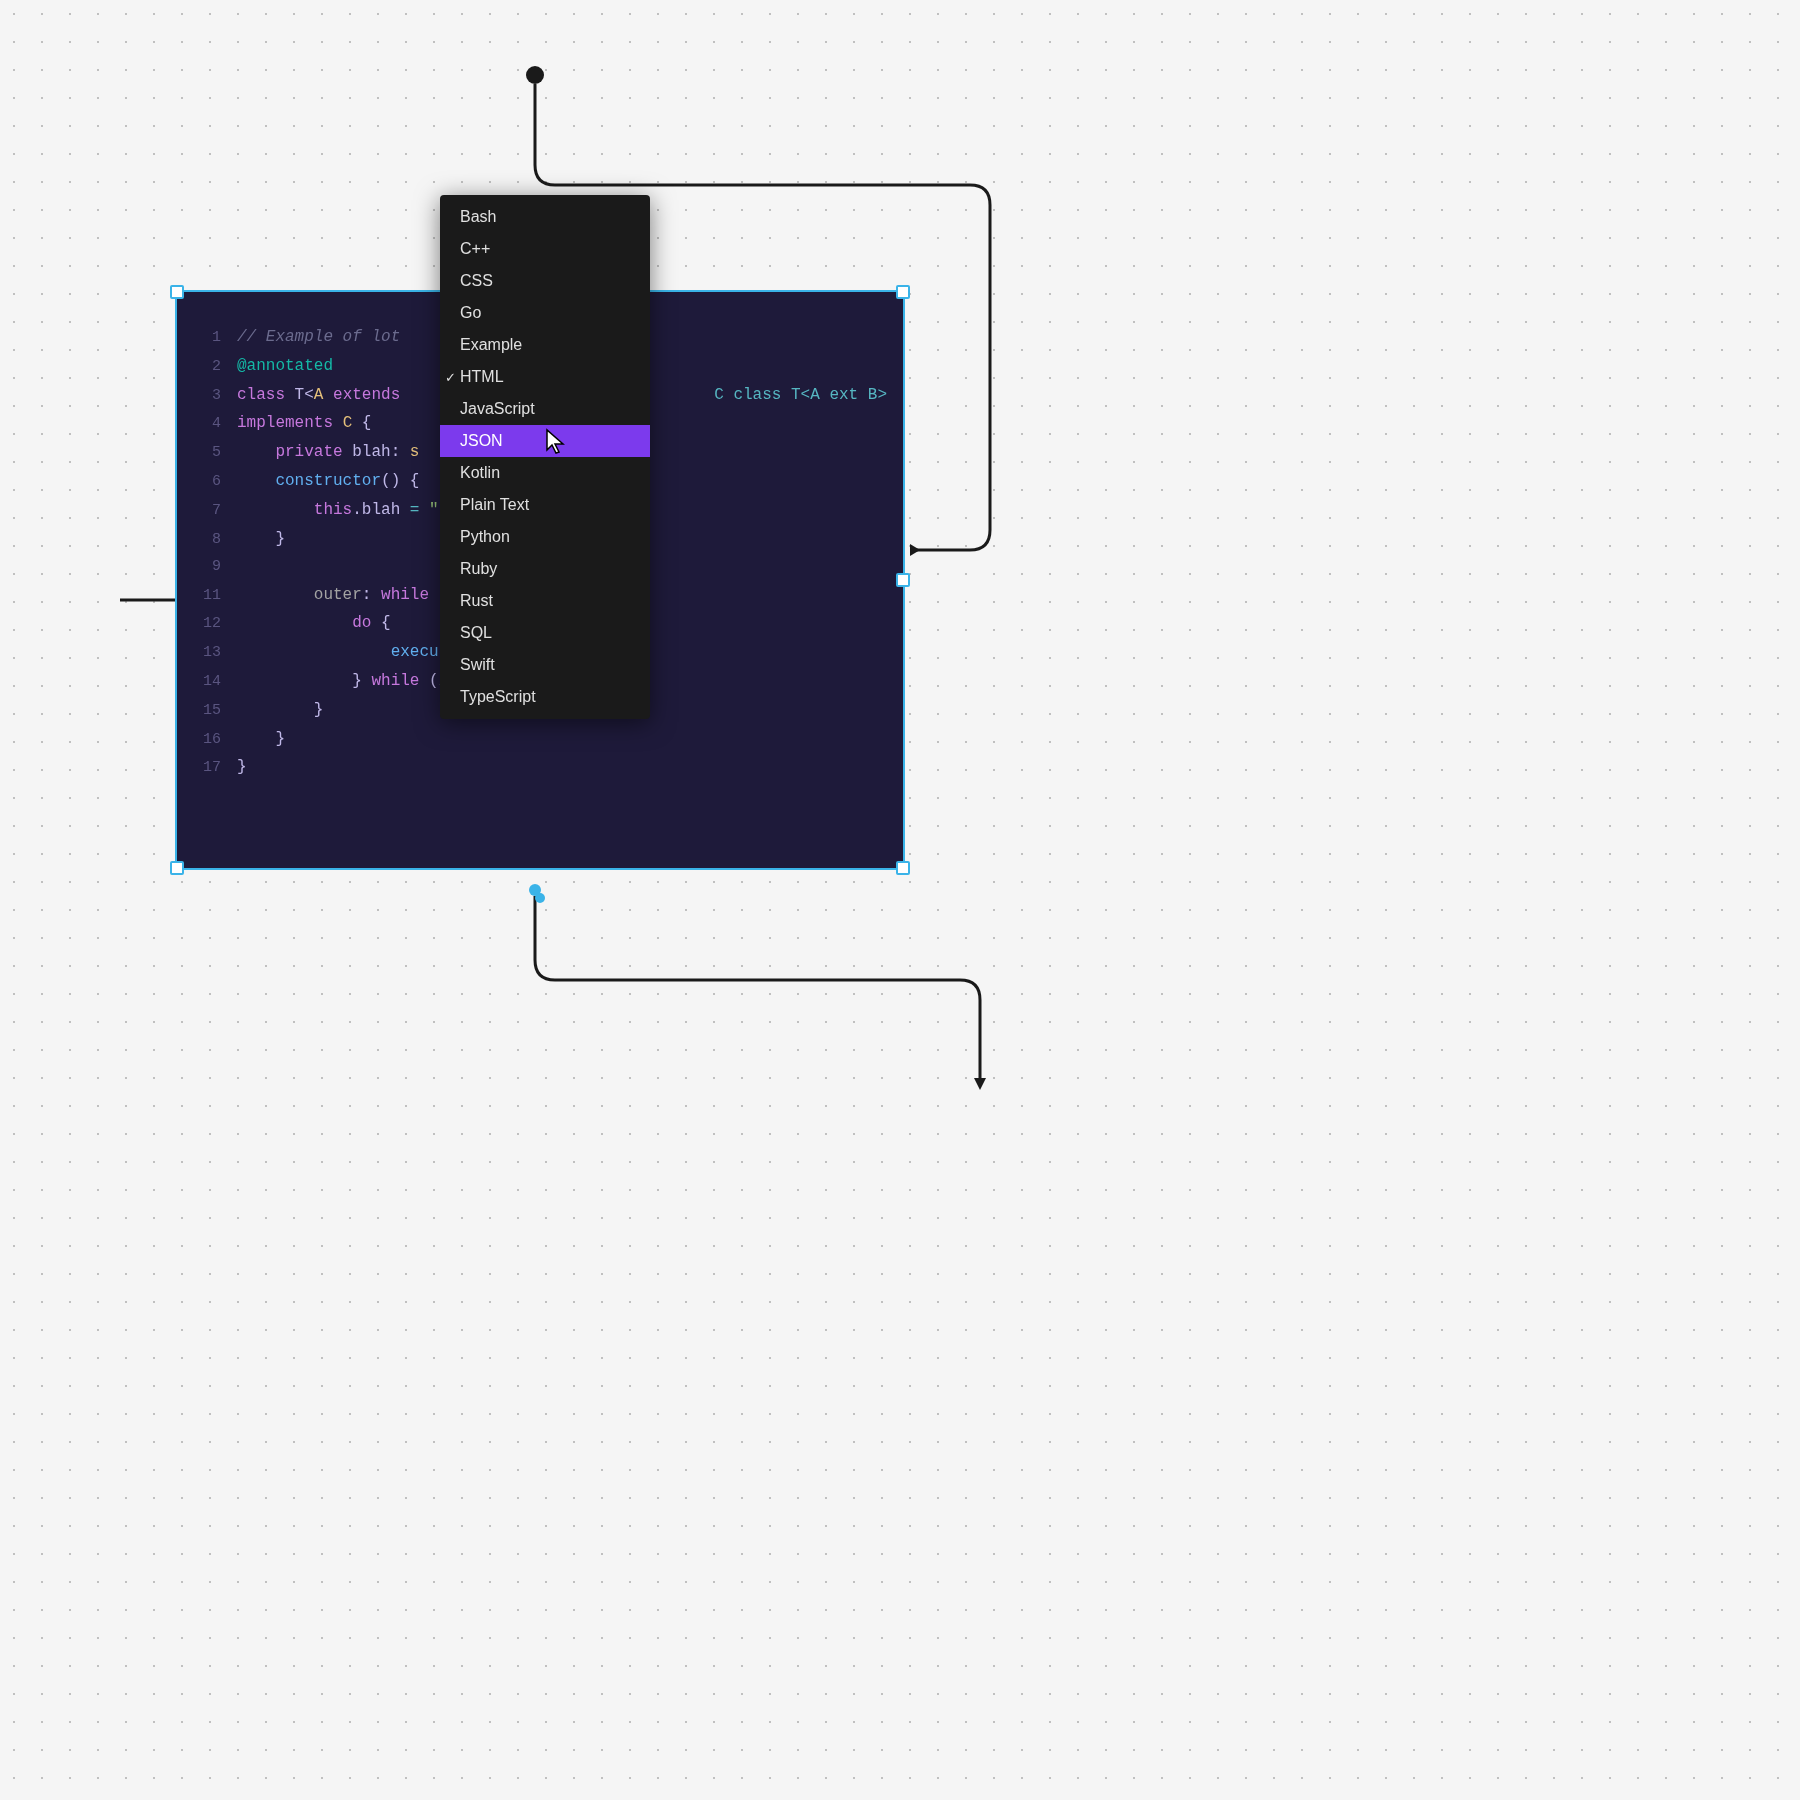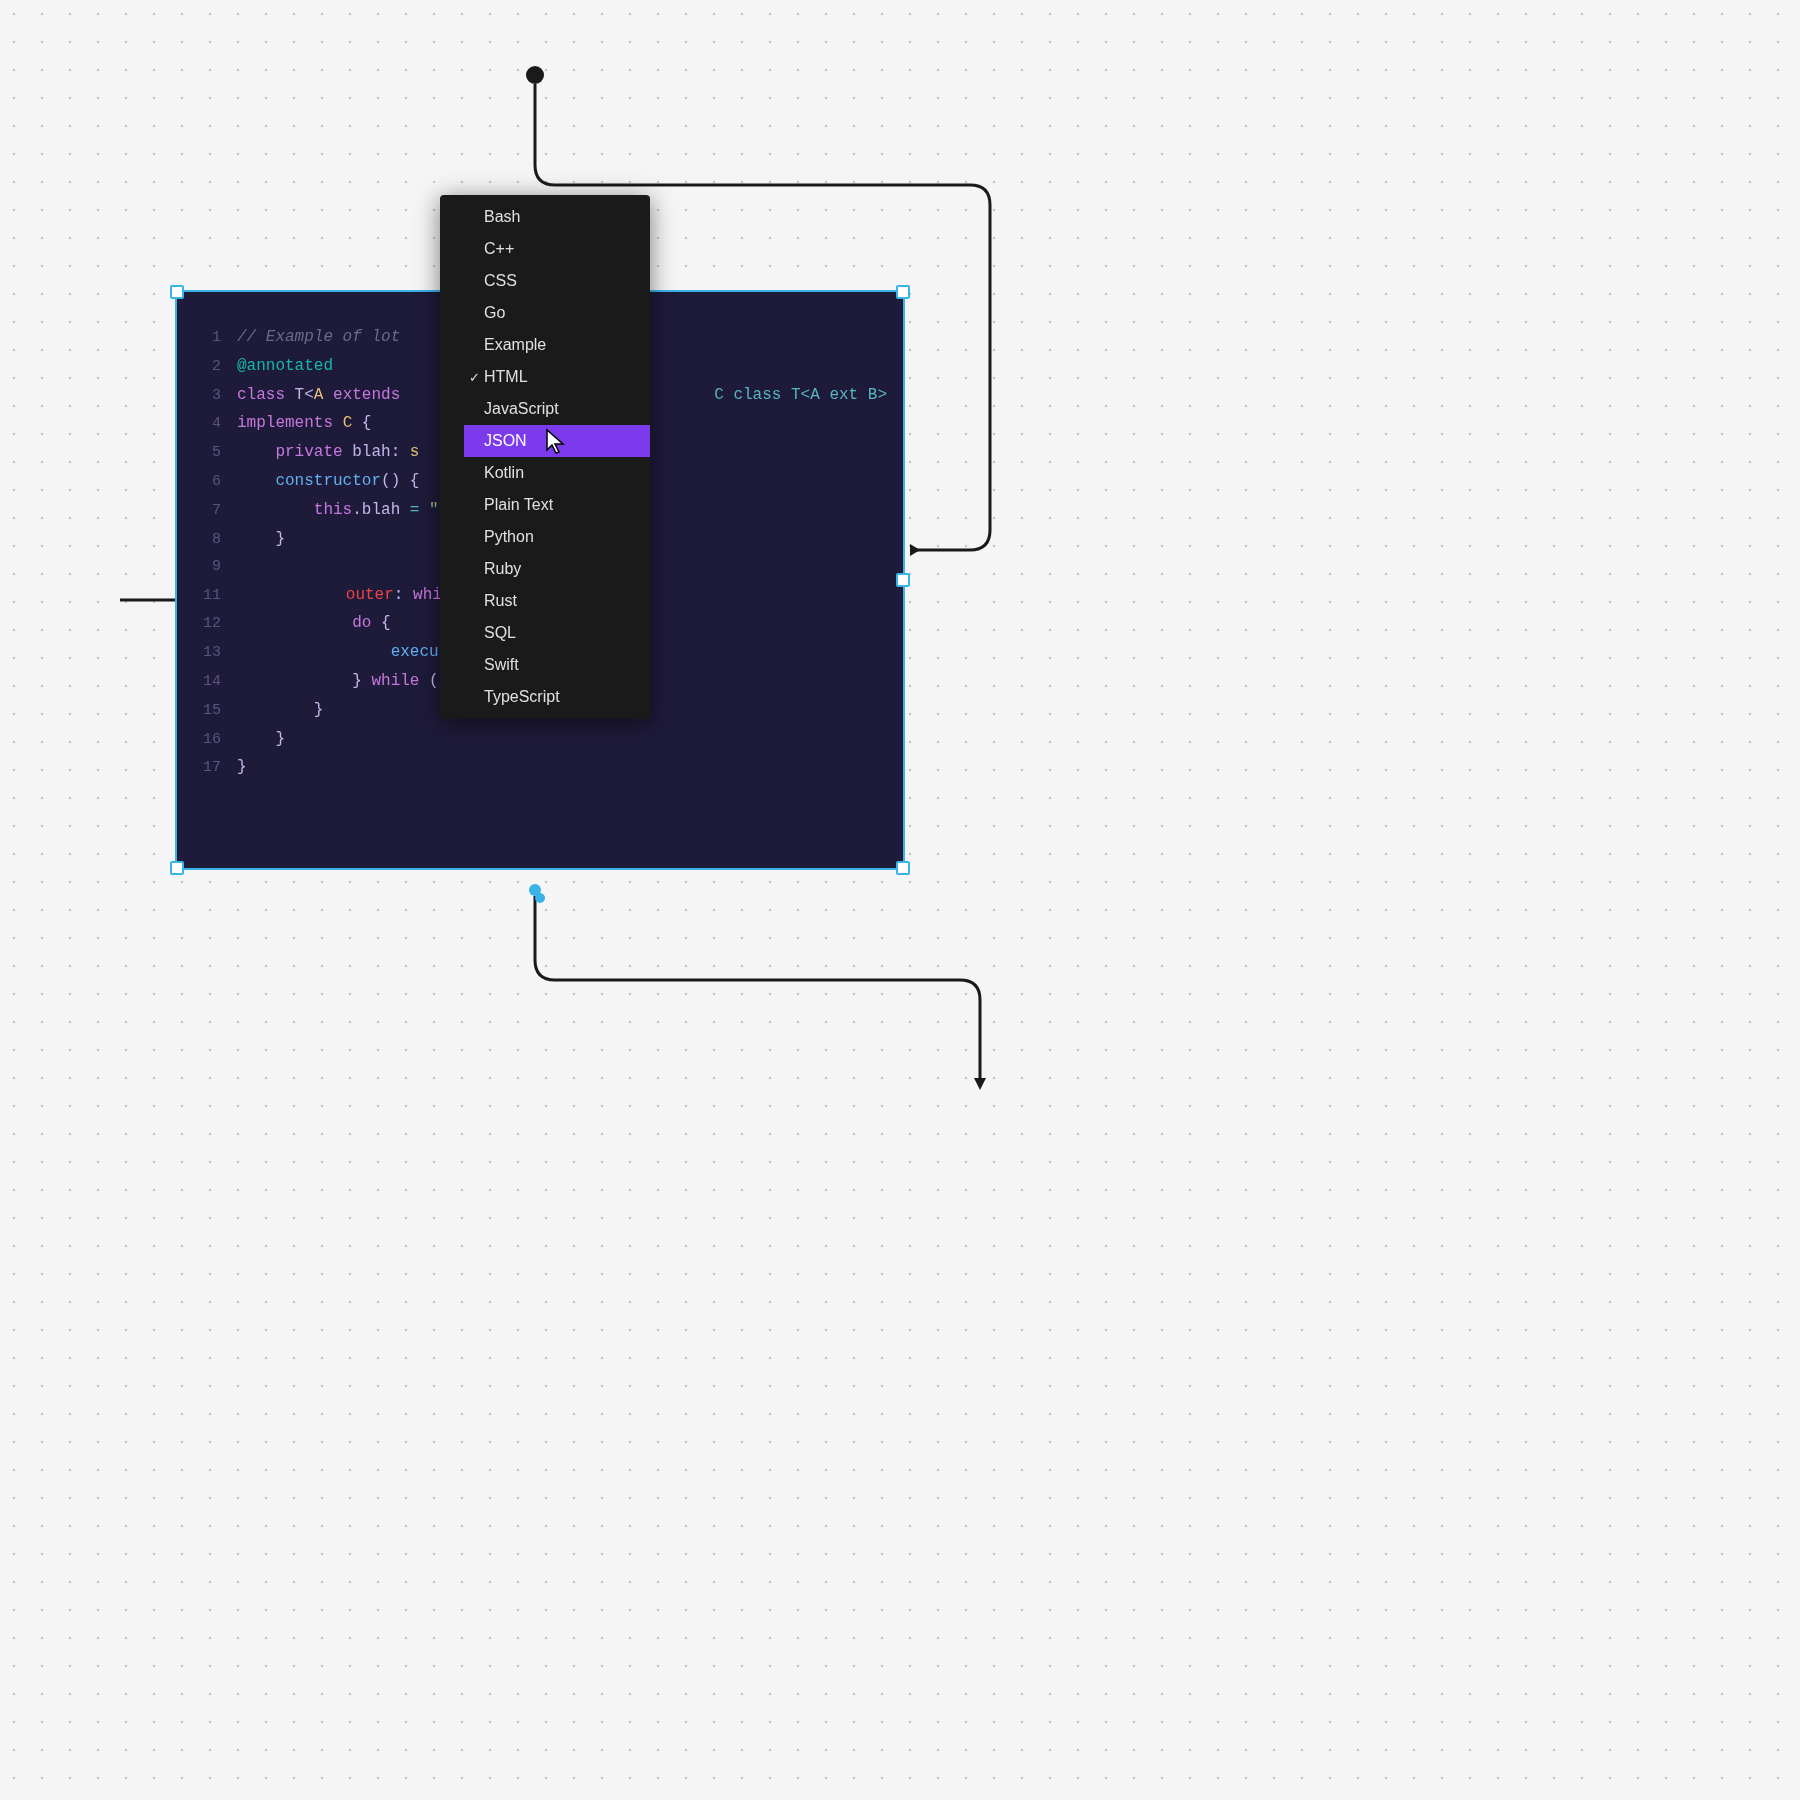--- a/index.html
+++ b/index.html
@@ -102,21 +102,21 @@
     
     .c-comment { color: #6b6b8e; font-style: italic; margin-top: 21px; }
     .c-decorator { color: #14b8a6; }
     .c-keyword { color: #c678dd; text-align: center; }
     .c-type { color: #e5c07b; }
     .c-string { color: #98c379; }
     .c-number { color: #d19a66; }
     .c-func { color: #61afef; }
     .c-var { color: #c0b8e8; }
     .c-op { color: #56b6c2; }
-    .c-label { color: #ef4444; margin-left: 32px; }
+    .c-label { color: #a3a3a3; }
     .c-punct { color: #c0b8e8; }
 
     
     .dropdown {
       position: absolute;
       top: 195px;
       left: 440px;
       width: 210px;
       background: #1a1a1a;
       border-radius: 4px;
@@ -127,21 +127,20 @@
 
     .dropdown-item {
       display: flex;
       align-items: center;
       padding: 7px 20px;
       font-family: -apple-system, BlinkMacSystemFont, 'Segoe UI', sans-serif;
       font-size: 16px;
       color: #e0e0e0;
       cursor: pointer;
       position: relative;
-      margin-left: 24px;
     }
 
     .dropdown-item.selected {
       background: #7c3aed;
       color: white;
     }
 
     .dropdown-item .check-mark {
       position: absolute;
       left: 5px;

